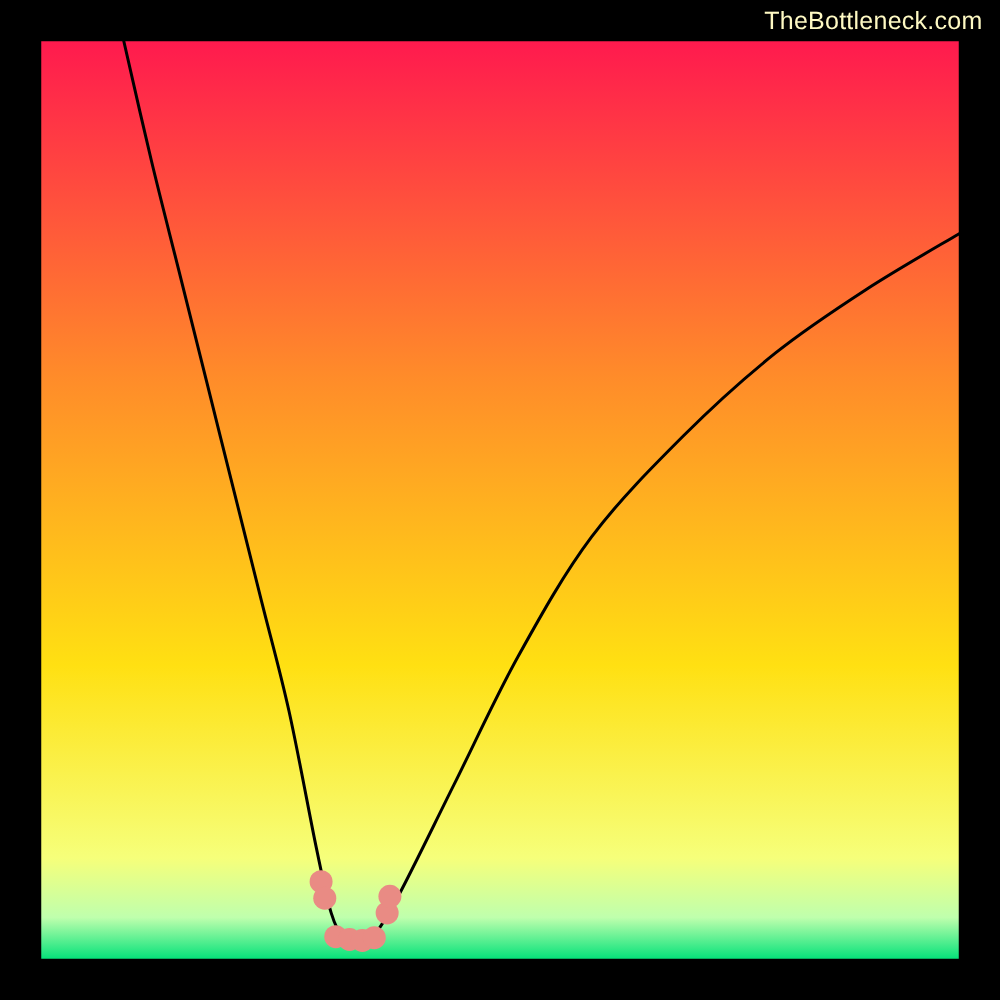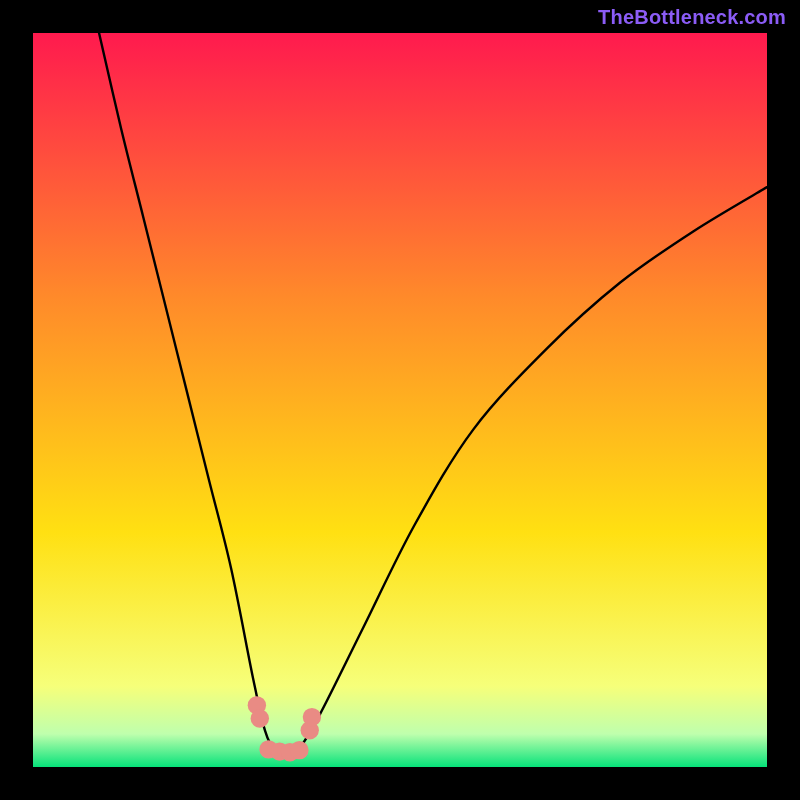--- a/index.html
+++ b/index.html
@@ -16,22 +16,22 @@
     left: 0;
     width: 800px;
     height: 800px;
   }
   .attribution {
     position: absolute;
     top: 6px;
     right: 14px;
     font-family: Arial, Helvetica, sans-serif;
     font-size: 20px;
-    font-weight: 700;
-    color: #8b5cf6;
+    font-weight: 400;
+    color: #fef9c3;
     letter-spacing: 0.2px;
     user-select: none;
     margin-left: 20px;
   }
 </style>
 </head>
 <body>
 
 <svg class="frame" viewBox="0 0 800 800" xmlns="http://www.w3.org/2000/svg">
   <defs>

